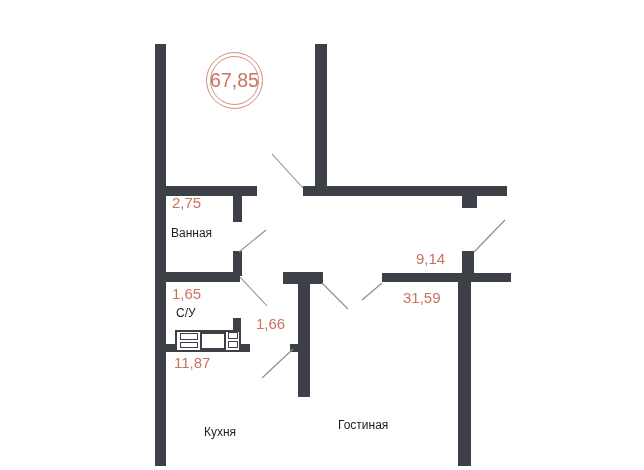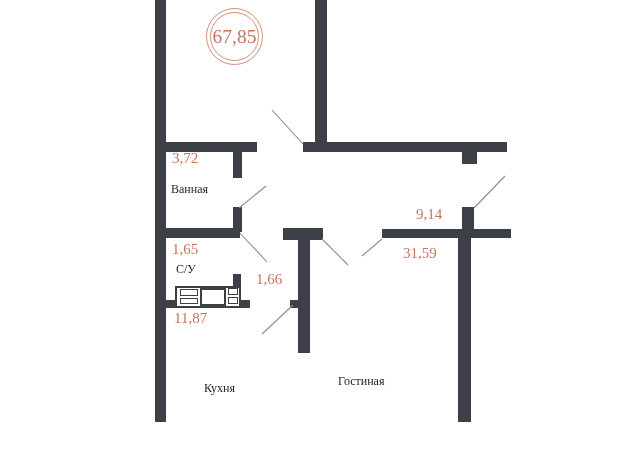--- a/index.html
+++ b/index.html
@@ -6,21 +6,21 @@
     --wall:#3d4147;
     --area-text:#c97360;
     --room-text:#1e1e20;
     --door-line:#8d8d8d;
     --badge-ring:#d18f7a;
     --bg:#ffffff;
   }
   html,body{margin:0;padding:0;background:#fff;}
   .stage{
     position:relative;width:644px;height:422px;background:var(--bg);
-    overflow:hidden;font-family:Liberation Serif, serif;
+    overflow:hidden;font-family:Liberation Sans, sans-serif;margin-top:44px;
   }
   .wall{position:absolute;background:var(--wall);}
   .lbl{position:absolute;line-height:1;white-space:nowrap;}
   .area{color:var(--area-text);font-size:15px;}
   .name{color:var(--room-text);font-size:12px;}
   .doors{position:absolute;left:0;top:0;}
   .doors line{stroke:var(--door-line);stroke-width:1.1;}
   
   .badge{
     position:absolute;left:206px;top:8px;width:55px;height:55px;
@@ -79,21 +79,21 @@
   <div class="fixture">
     <div class="post"></div>
     <div class="box outer"></div>
     <div class="box cell" style="left:5px;top:15px;width:18px;height:7px;"></div>
     <div class="box cell" style="left:5px;top:24px;width:18px;height:6px;"></div>
     <div class="box" style="left:25px;top:14px;width:26px;height:18px;"></div>
     <div class="box cell" style="left:53px;top:14px;width:10px;height:7px;"></div>
     <div class="box cell" style="left:53px;top:23px;width:10px;height:7px;"></div>
   </div>
 
-  <span class="lbl area" style="left:172px;top:151px;">3,72</span>
+  <span class="lbl area" style="left:172px;top:151px;">2,75</span>
   <span class="lbl area" style="left:172px;top:242px;">1,65</span>
   <span class="lbl area" style="left:256px;top:272px;">1,66</span>
   <span class="lbl area" style="left:174px;top:311px;text-align:center;">11,87</span>
   <span class="lbl area" style="left:416px;top:207px;">9,14</span>
   <span class="lbl area" style="left:403px;top:246px;">31,59</span>
 
   <span class="lbl name" style="left:171px;top:183px;">Ванная</span>
   <span class="lbl name" style="left:176px;top:263px;">С/У</span>
   <span class="lbl name" style="left:204px;top:382px;">Кухня</span>
   <span class="lbl name" style="left:338px;top:375px;">Гостиная</span>

